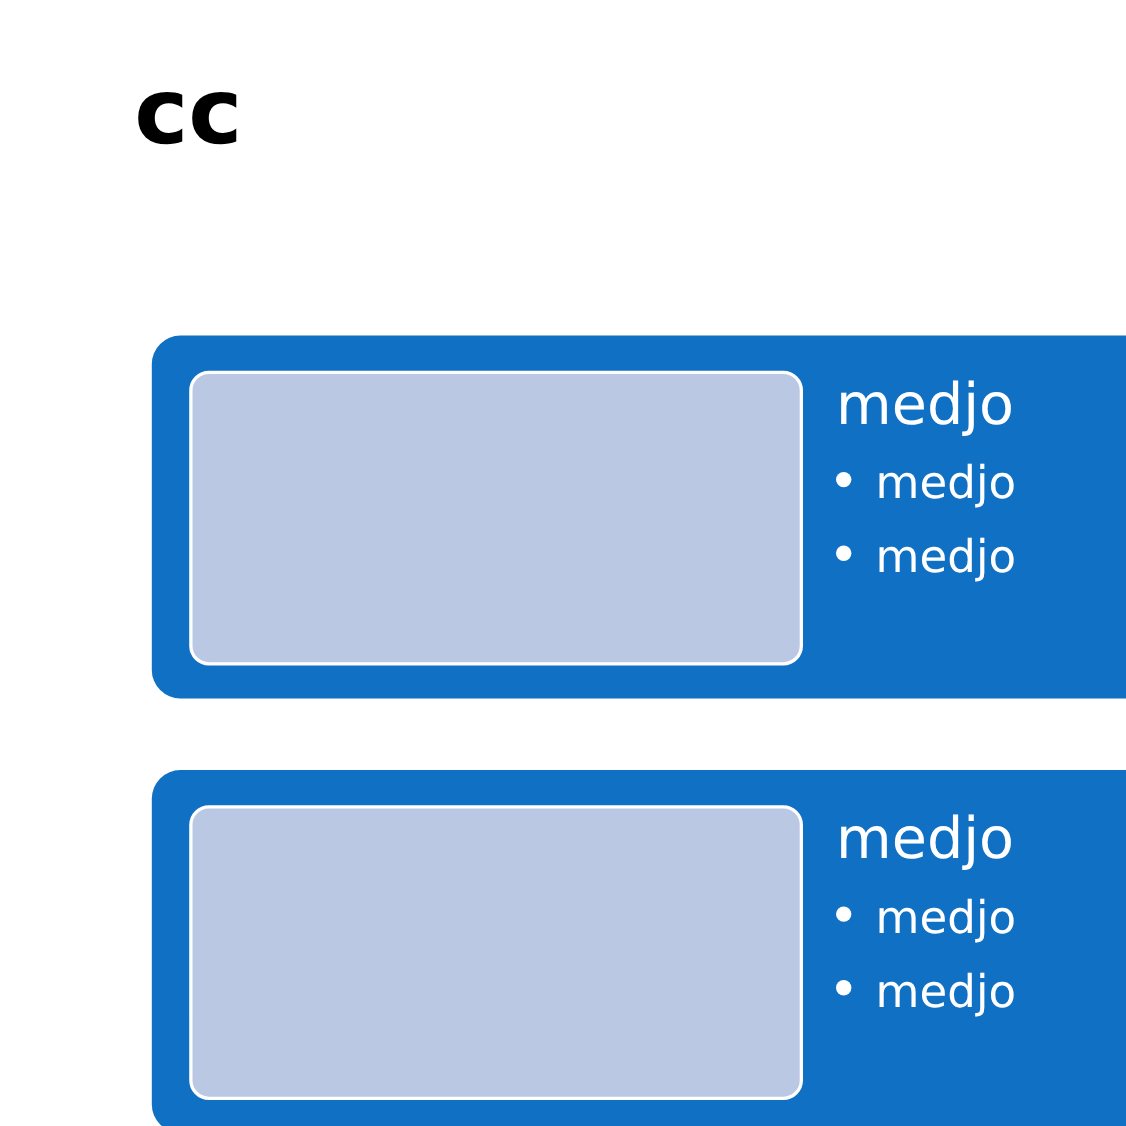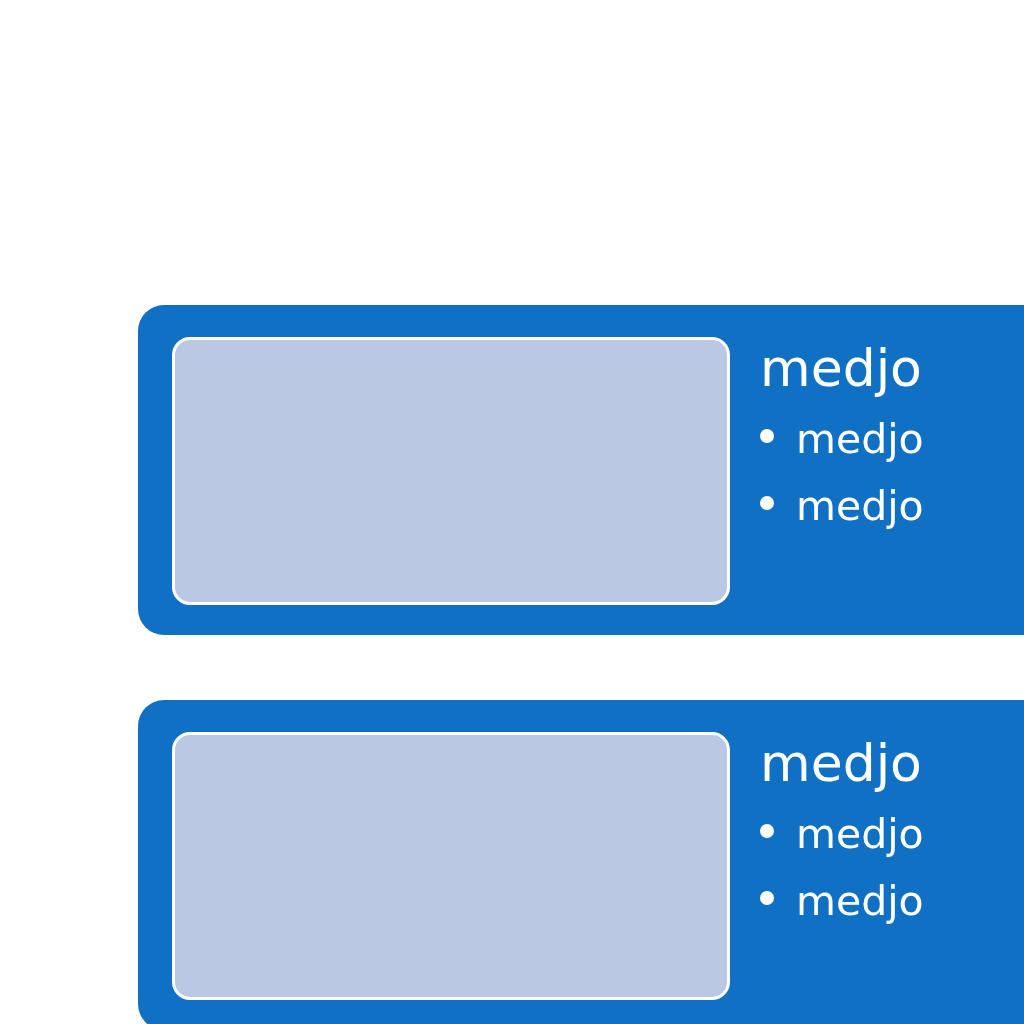--- a/index.html
+++ b/index.html
@@ -121,20 +121,21 @@
 
   .bullet-label {
     display: inline-block;
   }
 </style>
 </head>
 <body>
 
 <div class="page">
 
+  <div class="page-title">cc</div>
 
   <div class="card card-1">
     <div class="media-box"></div>
     <div class="card-text">
       <div class="card-heading">medjo</div>
       <ul class="bullet-list">
         <li class="bullet-item">
           <span class="bullet-dot"></span>
           <span class="bullet-label">medjo</span>
         </li>

